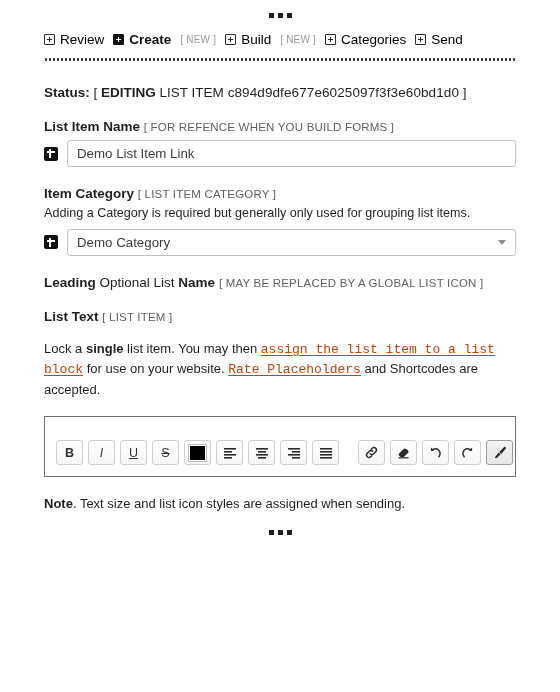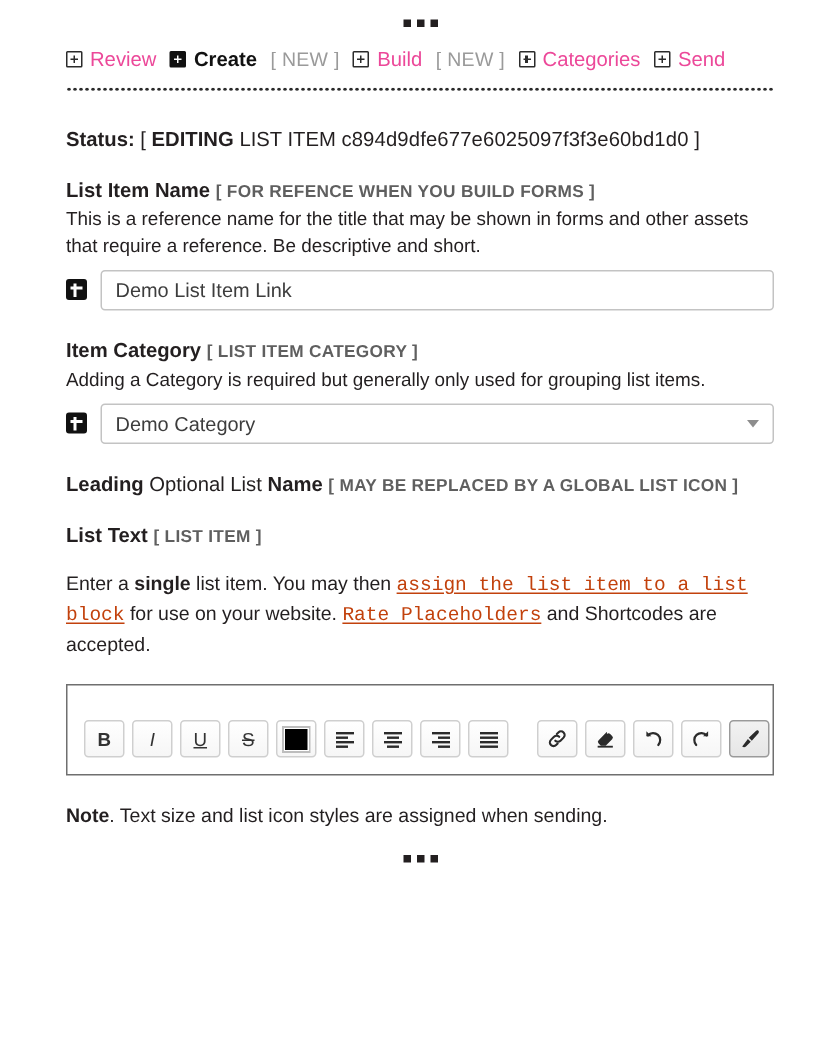--- a/index.html
+++ b/index.html
@@ -48,29 +48,29 @@
     padding-top: 2px;
     white-space: nowrap;
   }
   .nav-item {
     display: inline-flex;
     align-items: center;
     margin-right: 9px;
   }
   .nav-label {
     margin-left: 5px;
-    color: #ec4899;
+    color: #000000;
   }
   .nav-item.active .nav-label {
     color: #111111;
     font-weight: bold;
   }
   .nav-new {
     color: #9a9a9a;
-    font-size: 13px;
+    font-size: 10px;
     letter-spacing: .2px;
     margin-right: 9px;
   }
 
   
   .sq-icon {
     position: relative;
     display: inline-block;
     width: 11px;
     height: 11px;
@@ -123,21 +123,21 @@
   .field-label {
     font-size: 13.5px;
     margin-top: 19px;
   }
   .field-label .lbl-bold { font-weight: bold; }
   .field-label .lbl-reg  { font-weight: normal; }
   .field-hint {
     font-size: 11.5px;
     color: #5f5f5f;
     letter-spacing: .2px;
-    font-weight: bold;
+    font-weight: normal;
   }
   .field-desc {
     font-size: 12.6px;
     line-height: 1.42;
     margin-top: 4px;
     color: #231f20;
   }
 
   
   .input-row {
@@ -294,21 +294,20 @@
     <b>EDITING</b>
     <span>LIST ITEM</span>
     <span class="hash">c894d9dfe677e6025097f3f3e60bd1d0</span>
     <span>]</span>
   </div>
 
   <div class="field-label">
     <span class="lbl-bold">List Item Name</span>
     <span class="field-hint">[ FOR REFENCE WHEN YOU BUILD FORMS ]</span>
   </div>
-  <div class="field-desc">This is a reference name for the title that may be shown in forms and other assets that require a reference. Be descriptive and short.</div>
   <div class="input-row">
     <span class="sq-icon big"></span>
     <div class="input-box">Demo List Item Link</div>
   </div>
 
   <div class="field-label">
     <span class="lbl-bold">Item Category</span>
     <span class="field-hint">[ LIST ITEM CATEGORY ]</span>
   </div>
   <div class="field-desc">Adding a Category is required but generally only used for grouping list items.</div>
@@ -326,21 +325,21 @@
     <span class="lbl-bold">Name</span>
     <span class="field-hint">[ MAY BE REPLACED BY A GLOBAL LIST ICON ]</span>
   </div>
 
   <div class="field-label">
     <span class="lbl-bold">List Text</span>
     <span class="field-hint">[ LIST ITEM ]</span>
   </div>
 
   <div class="list-text-para">
-    <span>Enter a </span><b>single</b><span> list item. You may then </span><a class="ulink">assign the list item to a list block</a><span> for use on your website. </span><a class="ulink">Rate Placeholders</a><span> and Shortcodes are accepted.</span>
+    <span>Lock a </span><b>single</b><span> list item. You may then </span><a class="ulink">assign the list item to a list block</a><span> for use on your website. </span><a class="ulink">Rate Placeholders</a><span> and Shortcodes are accepted.</span>
   </div>
 
   <div class="editor">
 
     <div class="toolbar">
       <div class="tb-btn">
         <b>B</b>
       </div>
       <div class="tb-btn">
         <span class="it">I</span>

